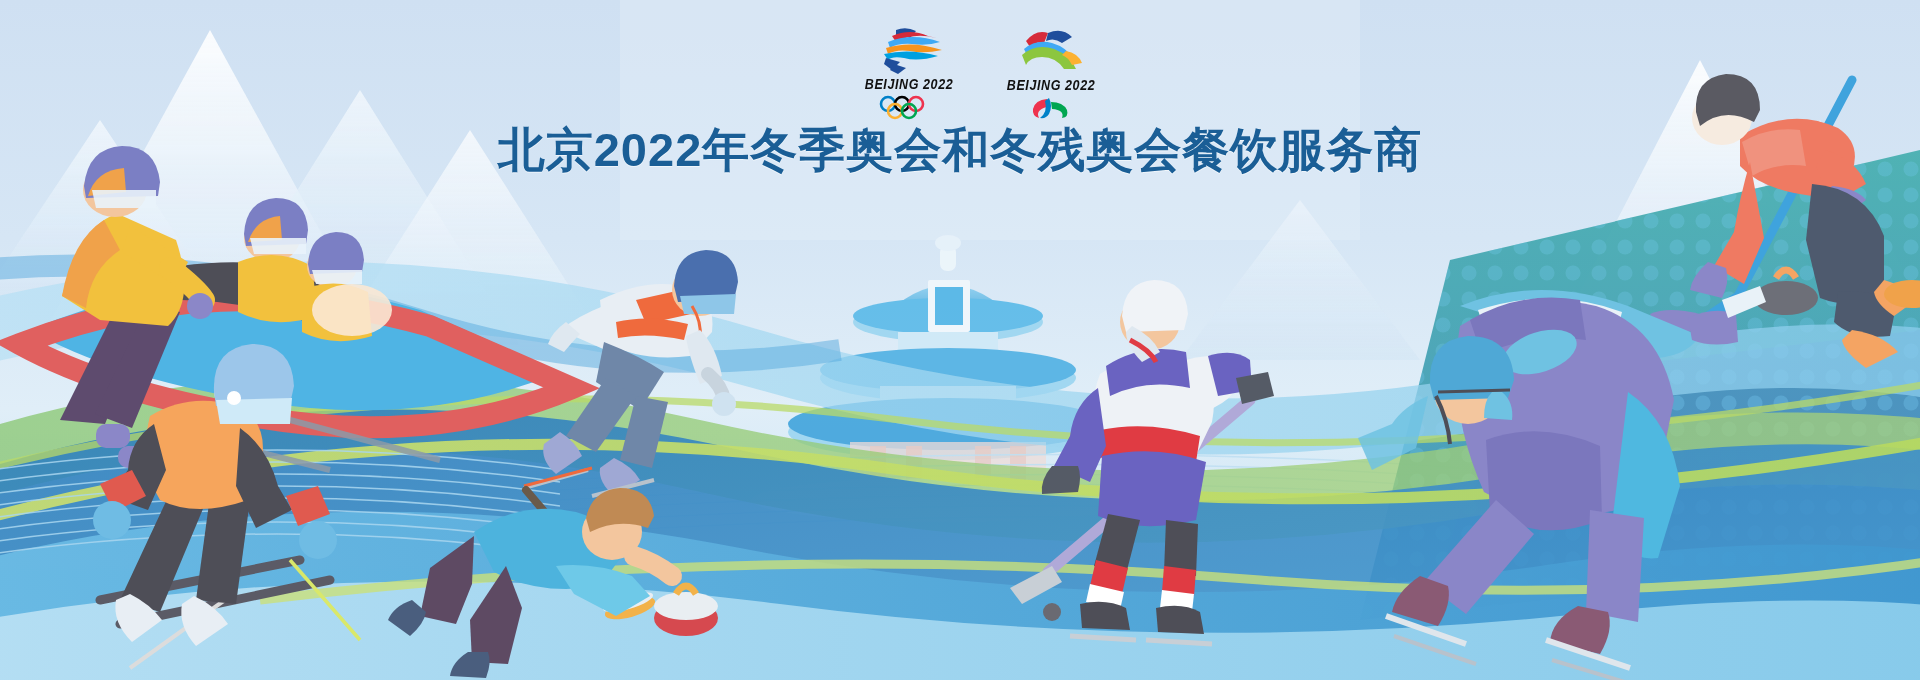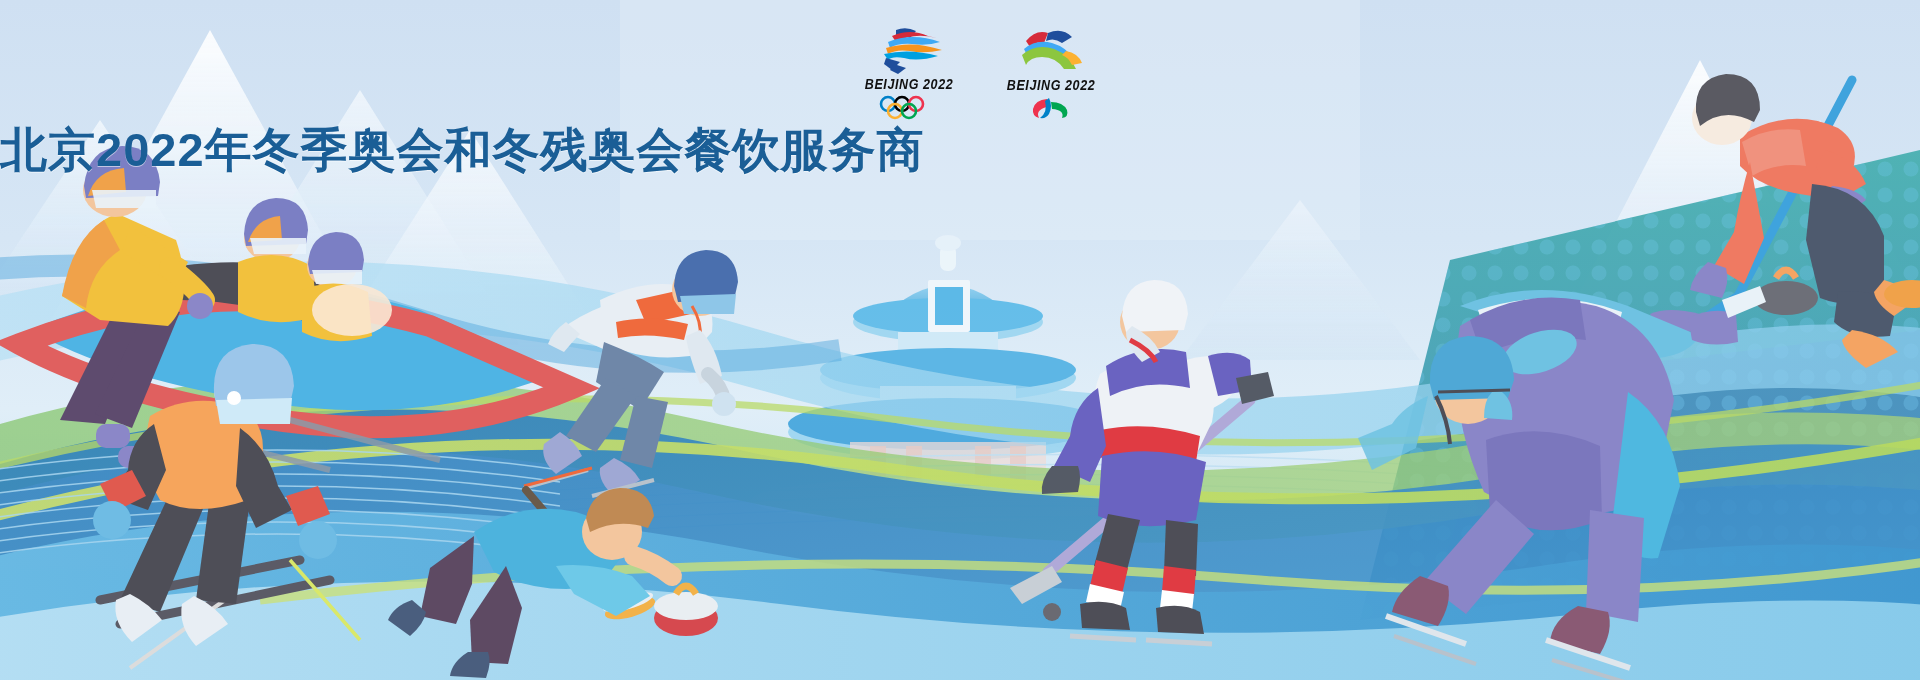--- a/index.html
+++ b/index.html
@@ -18,21 +18,21 @@
   .logo-word{
     font-family:"Liberation Sans",sans-serif;font-weight:bold;font-style:italic;
     font-size:12.5px;letter-spacing:.6px;color:#111;margin-top:2px;white-space:nowrap;
     transform:scaleY(1.12);
   }
   .rings{margin-top:3px;}
   .agitos{margin-top:3px;}
 
   
   #title{
-    position:absolute;left:0;right:0;top:119px;
+    position:absolute;left:0;right:0;top:119px;text-align:center;
     font-family:"Liberation Sans",sans-serif;
     font-size:47px;font-weight:bold;letter-spacing:1px;
     color:#1a5e96;
     text-shadow:0 1px 0 rgba(255,255,255,.55);
     white-space:nowrap;
   }
 </style>
 </head>
 <body>
 

